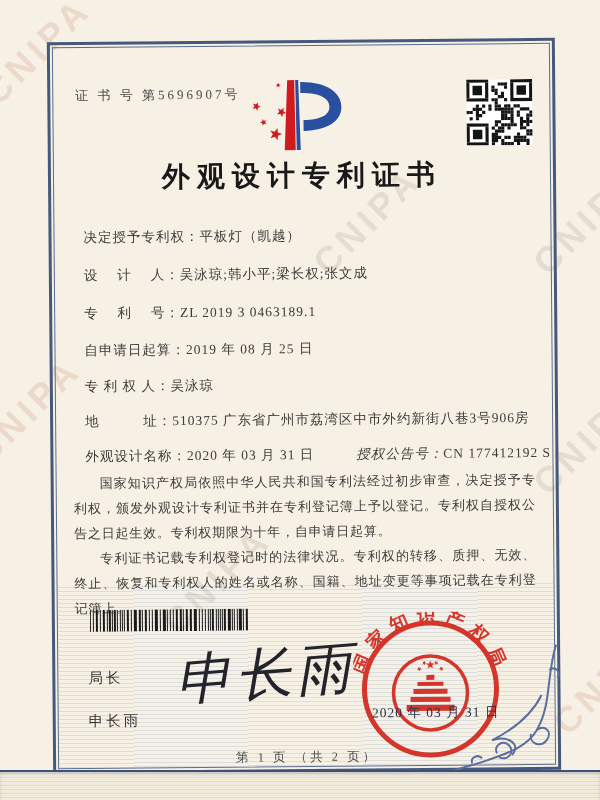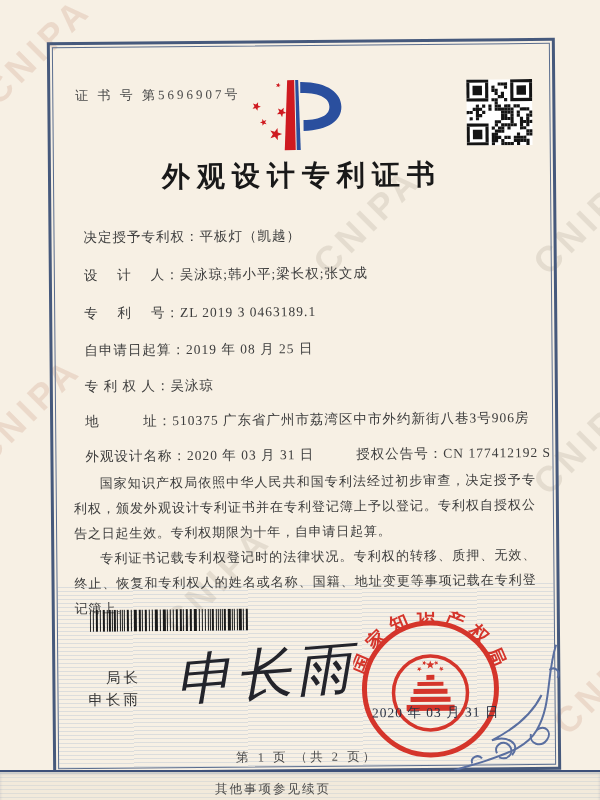--- a/index.html
+++ b/index.html
@@ -41,30 +41,30 @@
   .logo{position:absolute;left:178px;top:30px;z-index:3;}
   .qr{position:absolute;left:416px;top:38px;z-index:3;}
   .title{
     position:absolute;left:0;top:114px;width:100%;text-align:center;
     font-size:28px;font-weight:bold;letter-spacing:7px;color:#191919;z-index:3;
   }
   .field{position:absolute;left:32px;font-size:13.5px;color:#3d3d3d;letter-spacing:1px;white-space:nowrap;z-index:3;}
   .f1{top:184px;} .f2{top:222px;} .f3{top:260px;} .f4{top:297px;}
   .f5{top:333px;} .f6{top:368px;}
   .grant-row{position:absolute;left:32px;top:403px;font-size:13.5px;letter-spacing:1px;white-space:nowrap;z-index:3;color:#3d3d3d;}
-  .grant-row .second{margin-left:42px;}
+  .grant-row .second{margin-left:42px;font-style:italic;}
   .body-text{
     position:absolute;left:20px;top:426px;width:462px;z-index:3;
     font-size:13px;line-height:25px;letter-spacing:0.8px;
     text-align:justify;color:#3d3d3d;
   }
   .body-text p{margin:0;text-indent:2em;}
   .barcode{position:absolute;left:35px;top:565px;z-index:3;}
   .director{position:absolute;left:33px;top:624px;z-index:3;font-size:14.5px;letter-spacing:3px;color:#333;}
-  .director div{margin-bottom:3px;text-align:right;}
+  .director div{margin-bottom:24px;}
   .signature{
     position:absolute;left:120px;top:592px;width:230px;z-index:3;
     font-size:56px;font-style:italic;color:#23242b;
     transform:rotate(-4deg);letter-spacing:4px;white-space:nowrap;
     font-family:"DejaVu Serif",serif;
   }
   .seal{position:absolute;left:298px;top:570px;z-index:3;opacity:0.92;}
   .seal-date{
     position:absolute;left:310px;top:662px;width:140px;z-index:4;
     font-size:13.5px;color:#2b3242;letter-spacing:1px;text-align:center;white-space:nowrap;
@@ -378,14 +378,13 @@
         <path d="M45 118 c -4 -8 6 -14 12 -8 c 6 6 0 16 -10 12"></path>
         <path d="M20 128 c -2 -6 6 -10 10 -5"></path>
         <path d="M98 35 c 6 -4 12 2 8 8"></path>
       </g>
     </svg>
   </div>
 </div>
 
 <div class="page2">
   <div class="stripes"></div>
-  <div class="cont-note">其他事项参见续页</div>
 </div>
 
 </body></html>

